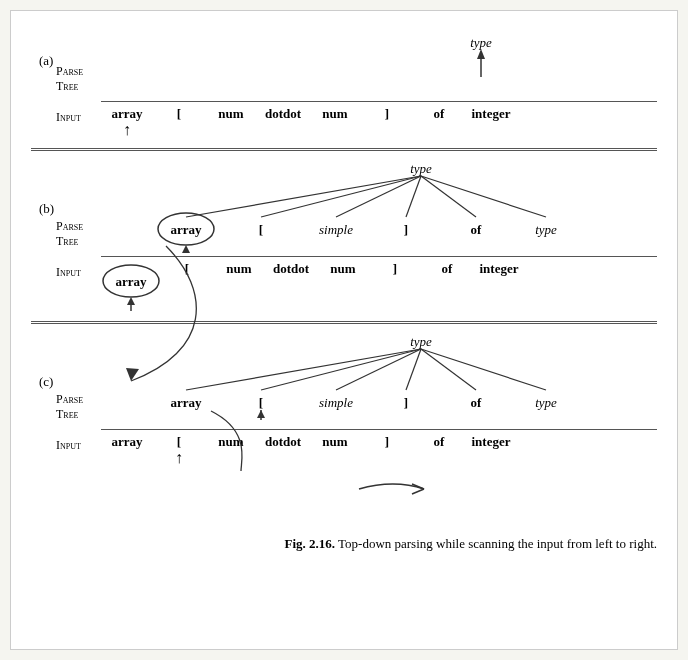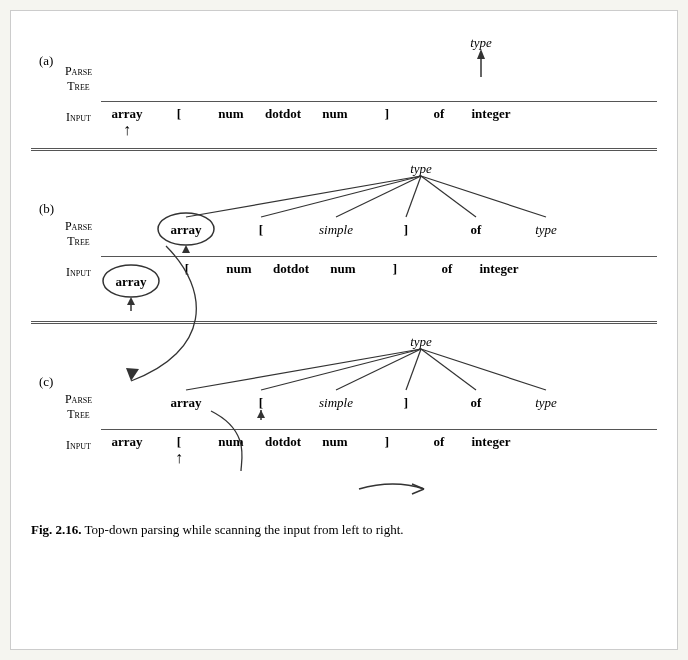--- a/index.html
+++ b/index.html
@@ -37,42 +37,41 @@
       position: relative;
     }
 
     .label-col {
       width: 70px;
       font-variant: small-caps;
       font-size: 12px;
       line-height: 1.2;
       flex-shrink: 0;
       padding-left: 25px;
-      text-align: center;
     }
 
     .content-col {
       flex: 1;
       position: relative;
     }
     .token {
       font-size: 13px;
       font-weight: bold;
       min-width: 52px;
       text-align: center;
     }
 
     svg {
       overflow: visible;
     }
 
     .caption {
       font-size: 13px;
-      margin-top: 10px;
-      text-align: left;
+      margin-top: 24px;
+      text-align: right;
       padding-left: 0;
     }
   </style>
 </head>
 <body>
 
 <div class="page">
 
   <div style="position:relative; border-bottom: 3px double #555; padding-bottom:4px; margin-bottom:0;">
     <span class="section-label" style="top: 32px;">(a)</span>

